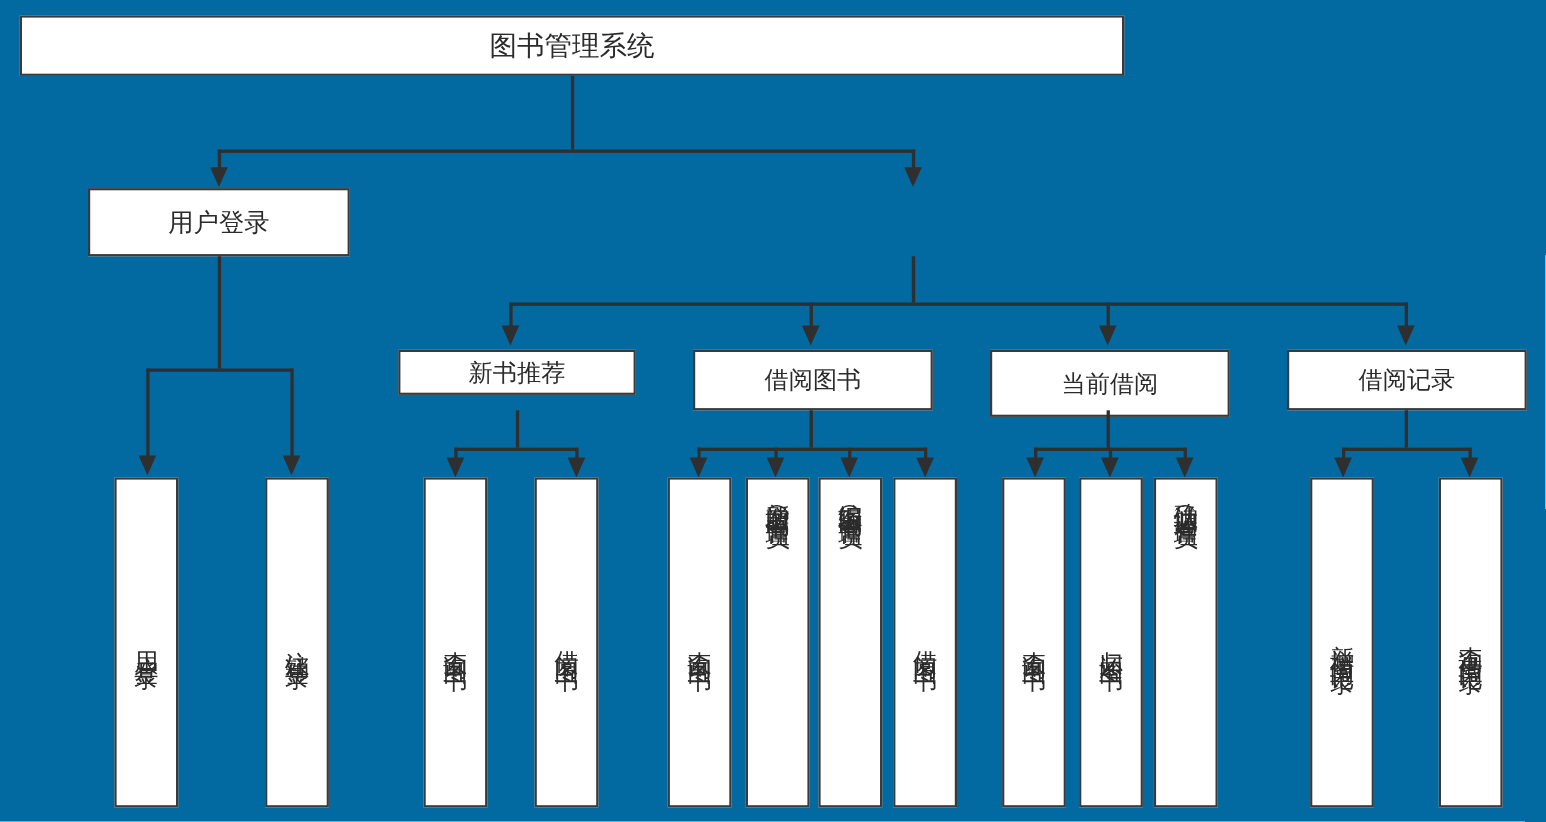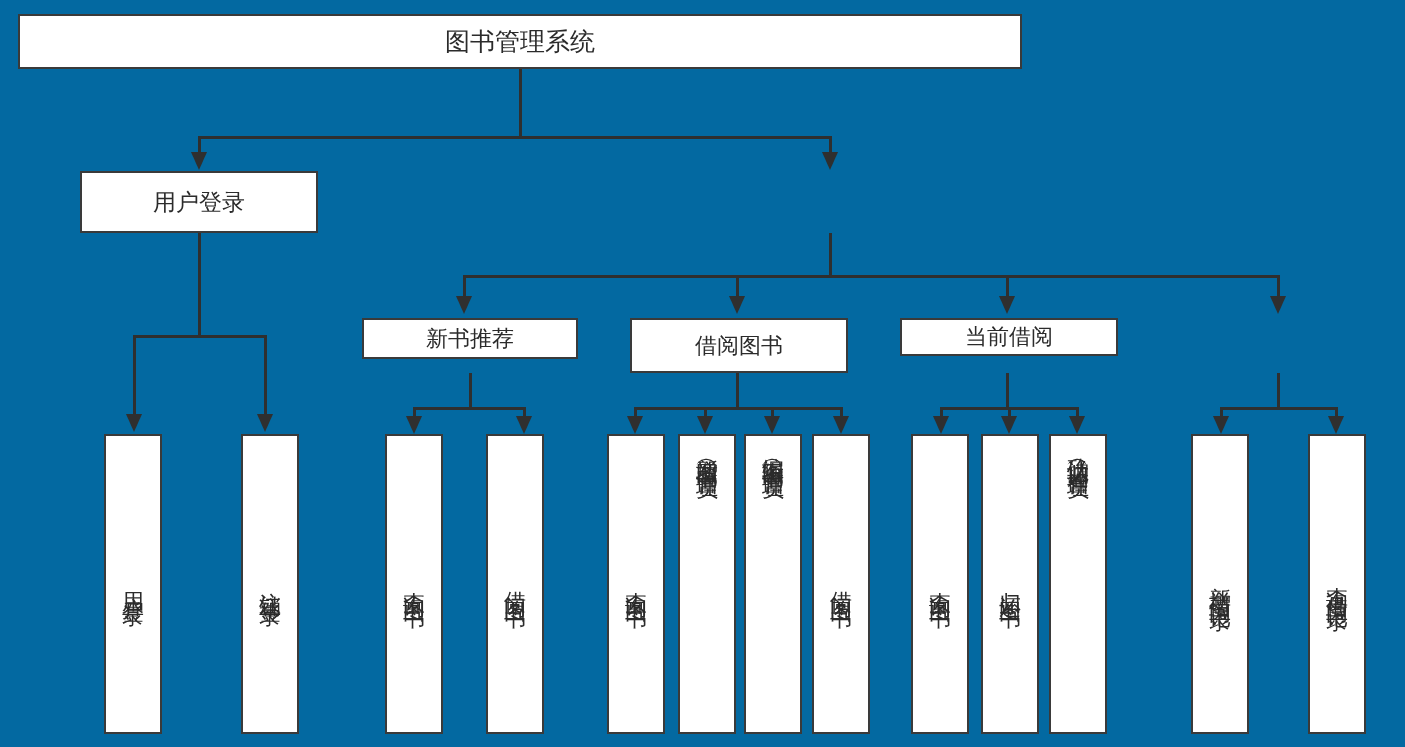--- a/index.html
+++ b/index.html
@@ -131,22 +131,25 @@
   <div class="arrow" style="left:999px; top:296px;"></div>
   <div class="wire v" style="left:1277px; top:275px; height:24px;"></div>
   <div class="arrow" style="left:1270px; top:296px;"></div>
 
   <div class="node lvl3" style="left:362px; top:318px; width:216px; height:41px;">
     <span>新书推荐</span>
   </div>
   <div class="node lvl3" style="left:630px; top:318px; width:218px; height:55px;">
     <span>借阅图书</span>
   </div>
-  <div class="node lvl3" style="left:900px; top:318px; width:218px; height:38px;">
+  <div class="node lvl3" style="left:900px; top:318px; width:218px; height:61px;">
     <span>当前借阅</span>
+  </div>
+  <div class="node lvl3" style="left:1170px; top:318px; width:218px; height:55px;">
+    <span>借阅记录</span>
   </div>
 
   <div class="wire v" style="left:469px; top:373px; height:34px;"></div>
   <div class="wire h" style="left:413px; top:407px; width:112px;"></div>
   <div class="wire v" style="left:413px; top:407px; height:12px;"></div>
   <div class="arrow" style="left:406px; top:416px;"></div>
   <div class="wire v" style="left:523px; top:407px; height:12px;"></div>
   <div class="arrow" style="left:516px; top:416px;"></div>
 
   <div class="wire v" style="left:736px; top:373px; height:34px;"></div>

